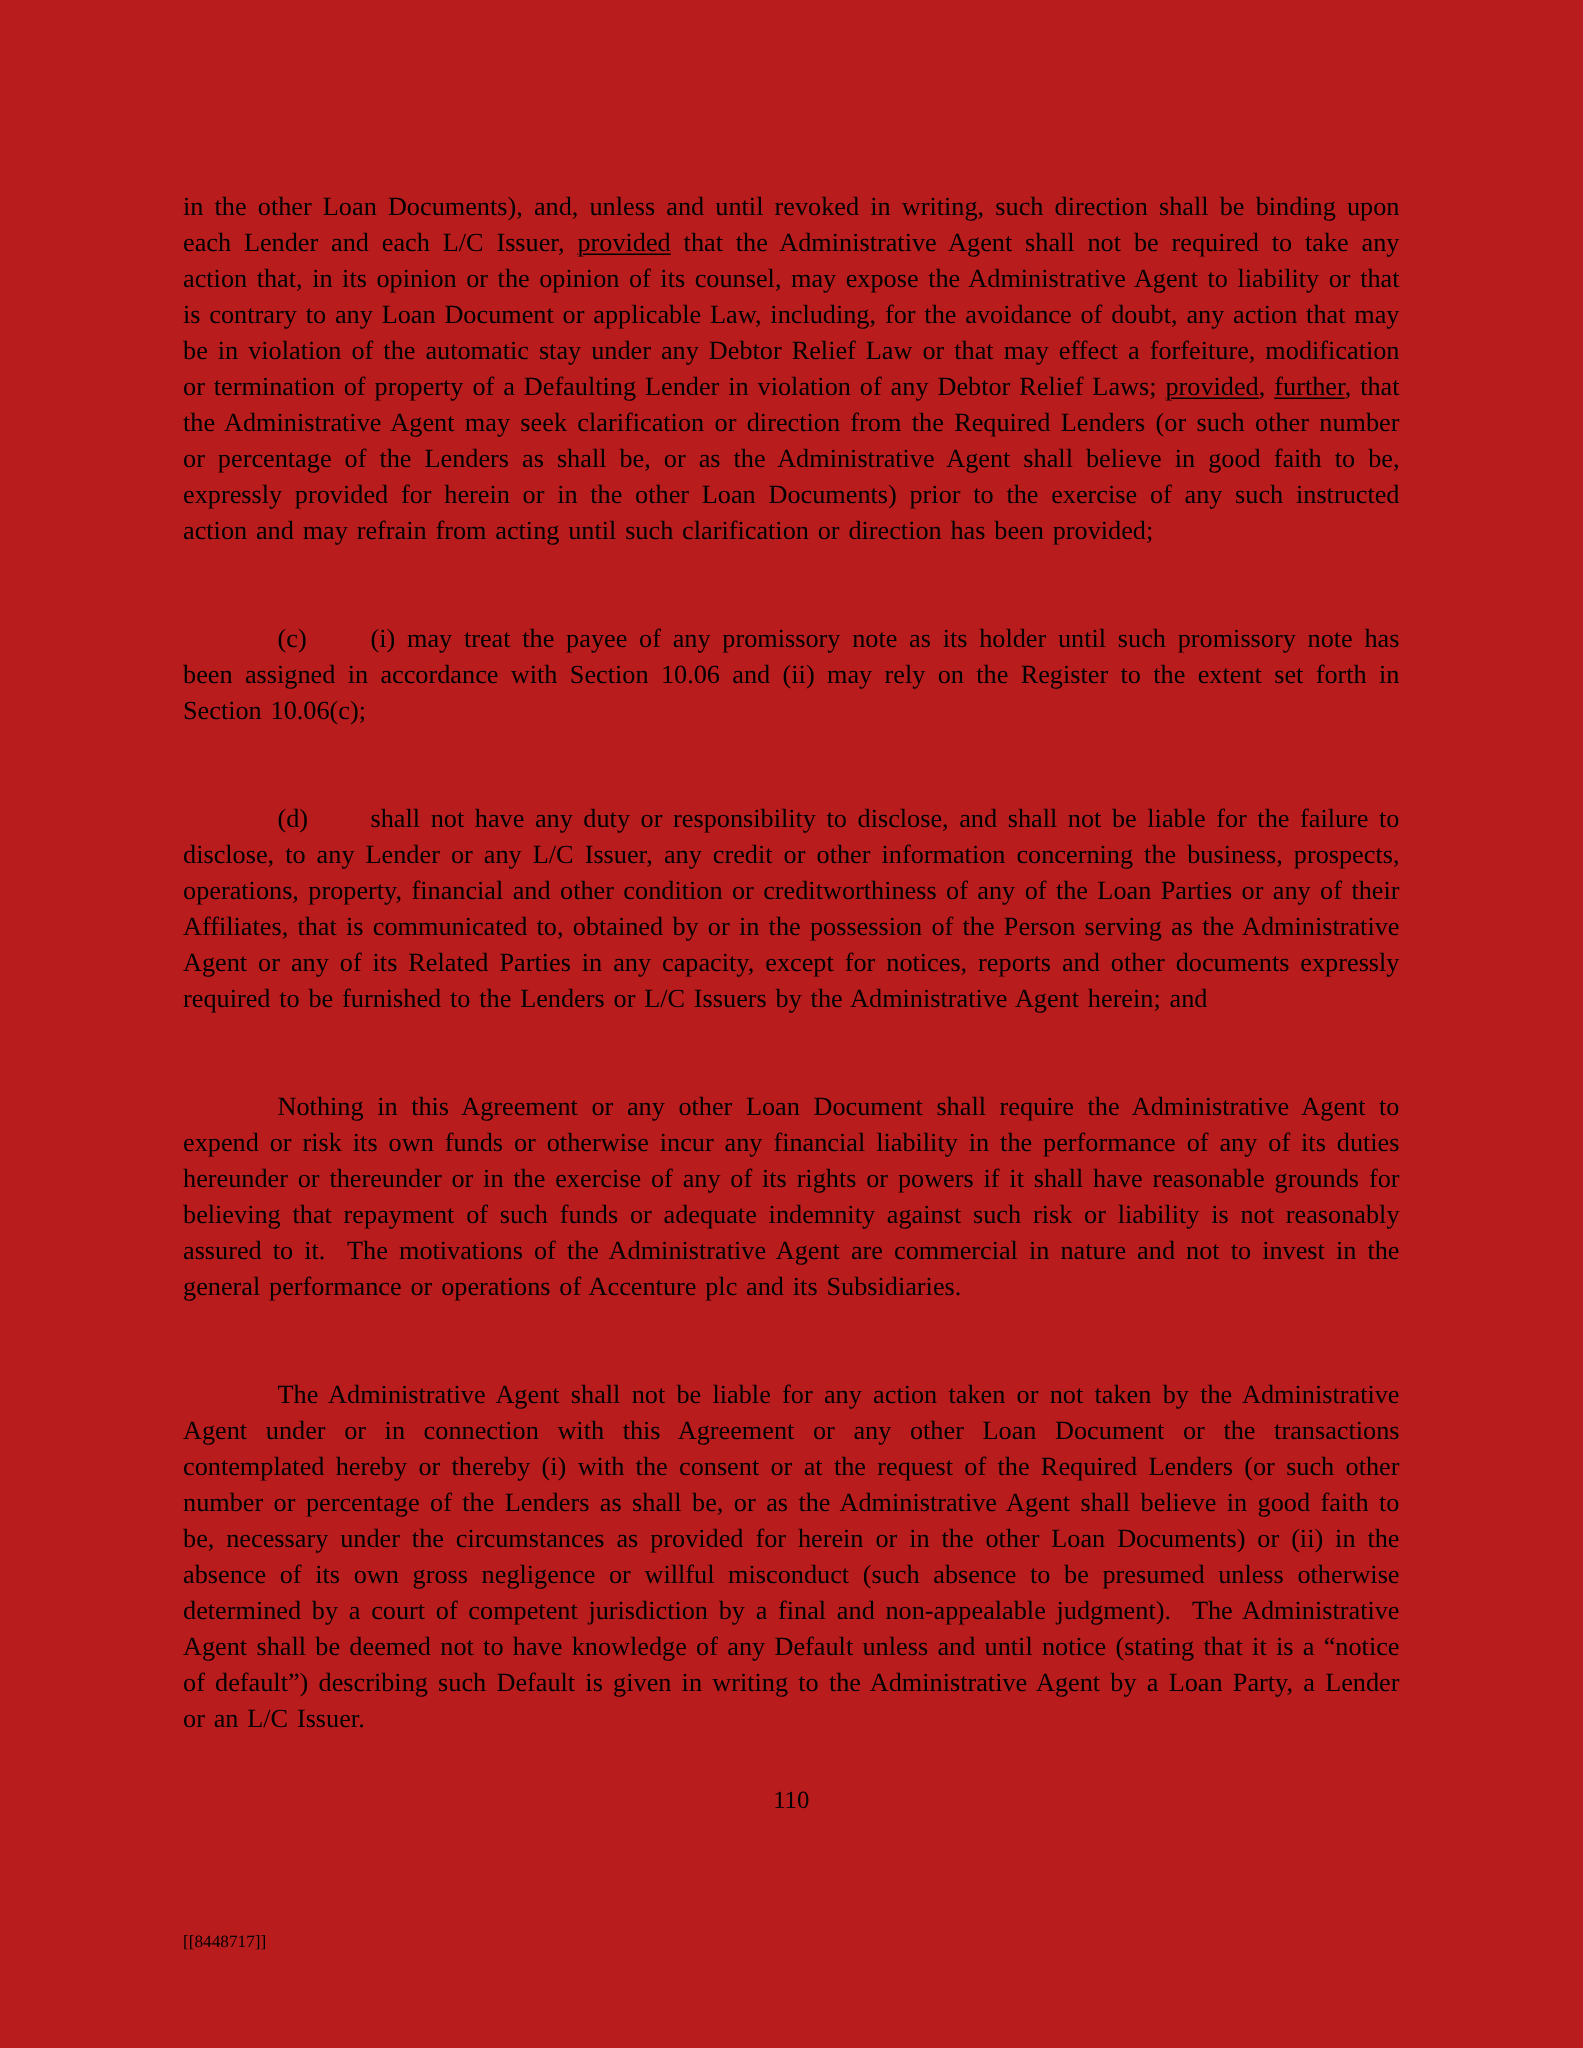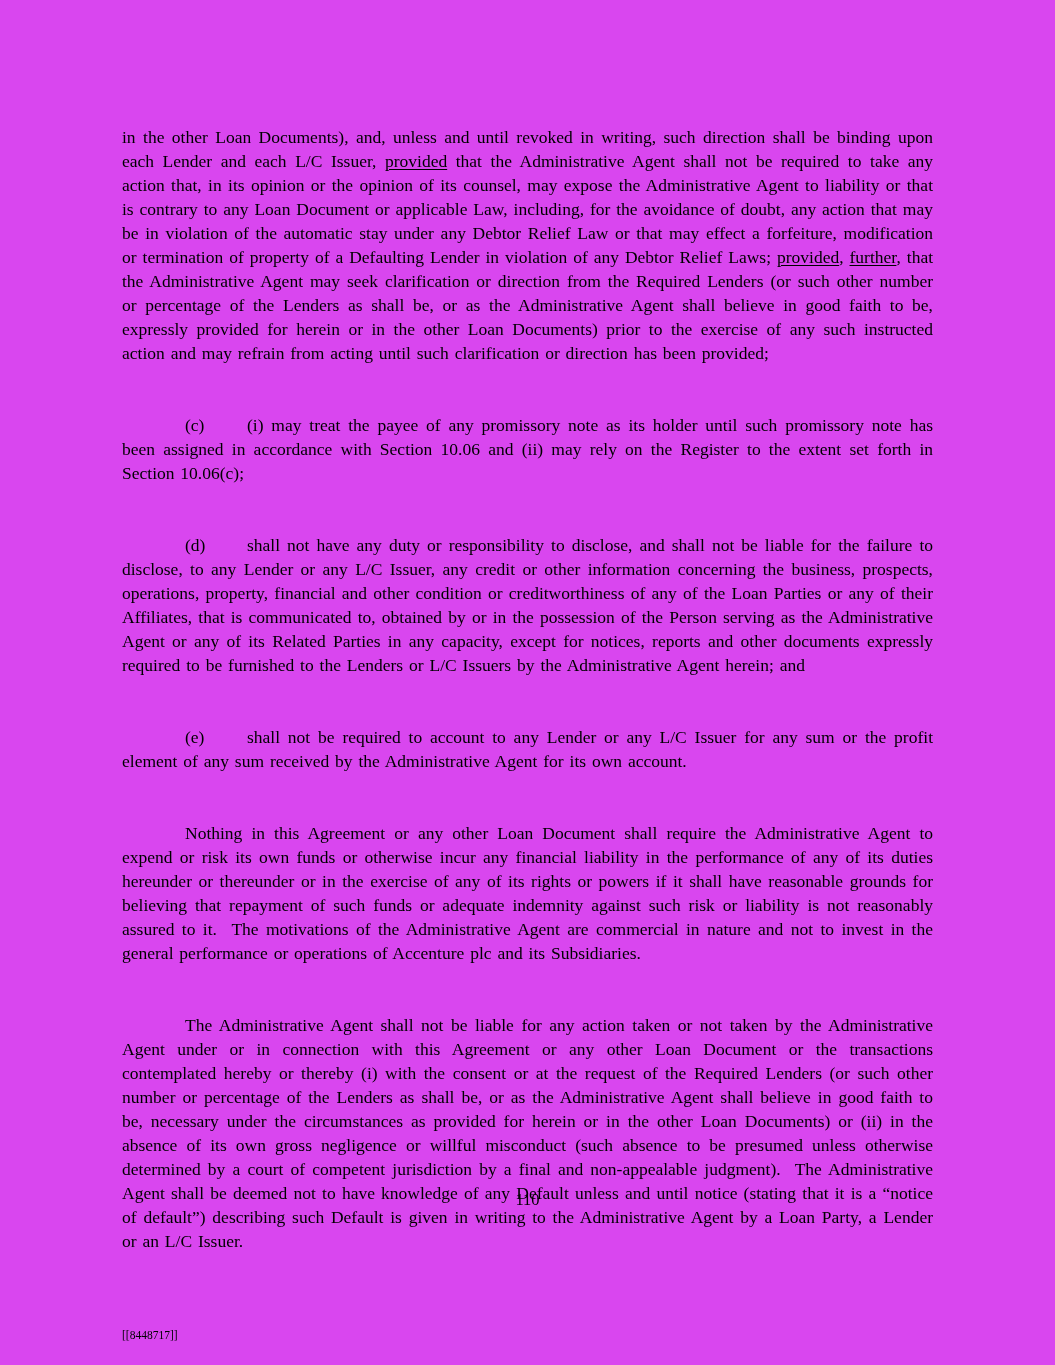--- a/index.html
+++ b/index.html
@@ -4,21 +4,21 @@
 <style>
   html, body {
     margin: 0;
     padding: 0;
     background: #ffffff;
   }
   .page {
     position: relative;
     width: 1055px;
     height: 1365px;
-    background: #d946ef;
+    background: #b91c1c;
     overflow: hidden;
     font-family: "Liberation Serif", "DejaVu Serif", serif;
     color: #000000;
   }
   .doc-body {
     position: absolute;
     left: 122px;
     top: 125px;
     width: 811px;
     text-align: justify;
@@ -50,33 +50,32 @@
     position: absolute;
     top: 1191px;
     left: 0;
     width: 100%;
     text-align: center;
     font-size: 16.5px;
     line-height: 18px;
   }
   .doc-tag {
     position: absolute;
-    top: 1329px;
+    top: 1289px;
     left: 122px;
     font-size: 11.5px;
     line-height: 13px;
   }
 </style>
 </head>
 <body>
 
 <div class="page">
   <div class="doc-body">
       <p class="para"><span>in the other Loan Documents), and, unless and until revoked in writing, such direction shall be binding upon each Lender and each L/C Issuer, </span><span class="u">provided</span><span> that the Administrative Agent shall not be required to take any action that, in its opinion or the opinion of its counsel, may expose the Administrative Agent to liability or that is contrary to any Loan Document or applicable Law, including, for the avoidance of doubt, any action that may be in violation of the automatic stay under any Debtor Relief Law or that may effect a forfeiture, modification or termination of property of a Defaulting Lender in violation of any Debtor Relief Laws; </span><span class="u">provided</span><span>, </span><span class="u">further</span><span>, that the Administrative Agent may seek clarification or direction from the Required Lenders (or such other number or percentage of the Lenders as shall be, or as the Administrative Agent shall believe in good faith to be, expressly provided for herein or in the other Loan Documents) prior to the exercise of any such instructed action and may refrain from acting until such clarification or direction has been provided;</span></p>
       <p class="para indent"><span class="clause-label">(c)</span><span>(i) may treat the payee of any promissory note as its holder until such promissory note has been assigned in accordance with Section 10.06 and (ii) may rely on the Register to the extent set forth in Section 10.06(c);</span></p>
       <p class="para indent"><span class="clause-label">(d)</span><span>shall not have any duty or responsibility to disclose, and shall not be liable for the failure to disclose, to any Lender or any L/C Issuer, any credit or other information concerning the business, prospects, operations, property, financial and other condition or creditworthiness of any of the Loan Parties or any of their Affiliates, that is communicated to, obtained by or in the possession of the Person serving as the Administrative Agent or any of its Related Parties in any capacity, except for notices, reports and other documents expressly required to be furnished to the Lenders or L/C Issuers by the Administrative Agent herein; and</span></p>
-      <p class="para indent"><span class="clause-label">(e)</span><span>shall not be required to account to any Lender or any L/C Issuer for any sum or the profit element of any sum received by the Administrative Agent for its own account.</span></p>
       <p class="para indent"><span>Nothing in this Agreement or any other Loan Document shall require the Administrative Agent to expend or risk its own funds or otherwise incur any financial liability in the performance of any of its duties hereunder or thereunder or in the exercise of any of its rights or powers if it shall have reasonable grounds for believing that repayment of such funds or adequate indemnity against such risk or liability is not reasonably assured to it.&nbsp; The motivations of the Administrative Agent are commercial in nature and not to invest in the general performance or operations of Accenture plc and its Subsidiaries.</span></p>
       <p class="para indent"><span>The Administrative Agent shall not be liable for any action taken or not taken by the Administrative Agent under or in connection with this Agreement or any other Loan Document or the transactions contemplated hereby or thereby (i) with the consent or at the request of the Required Lenders (or such other number or percentage of the Lenders as shall be, or as the Administrative Agent shall believe in good faith to be, necessary under the circumstances as provided for herein or in the other Loan Documents) or (ii) in the absence of its own gross negligence or willful misconduct (such absence to be presumed unless otherwise determined by a court of competent jurisdiction by a final and non-appealable judgment).&nbsp; The Administrative Agent shall be deemed not to have knowledge of any Default unless and until notice (stating that it is a “notice of default”) describing such Default is given in writing to the Administrative Agent by a Loan Party, a Lender or an L/C Issuer.</span></p>
     </div>
   <div class="page-number">110</div>
   <div class="doc-tag">[[8448717]]</div>
 </div>
 
 </body></html>

